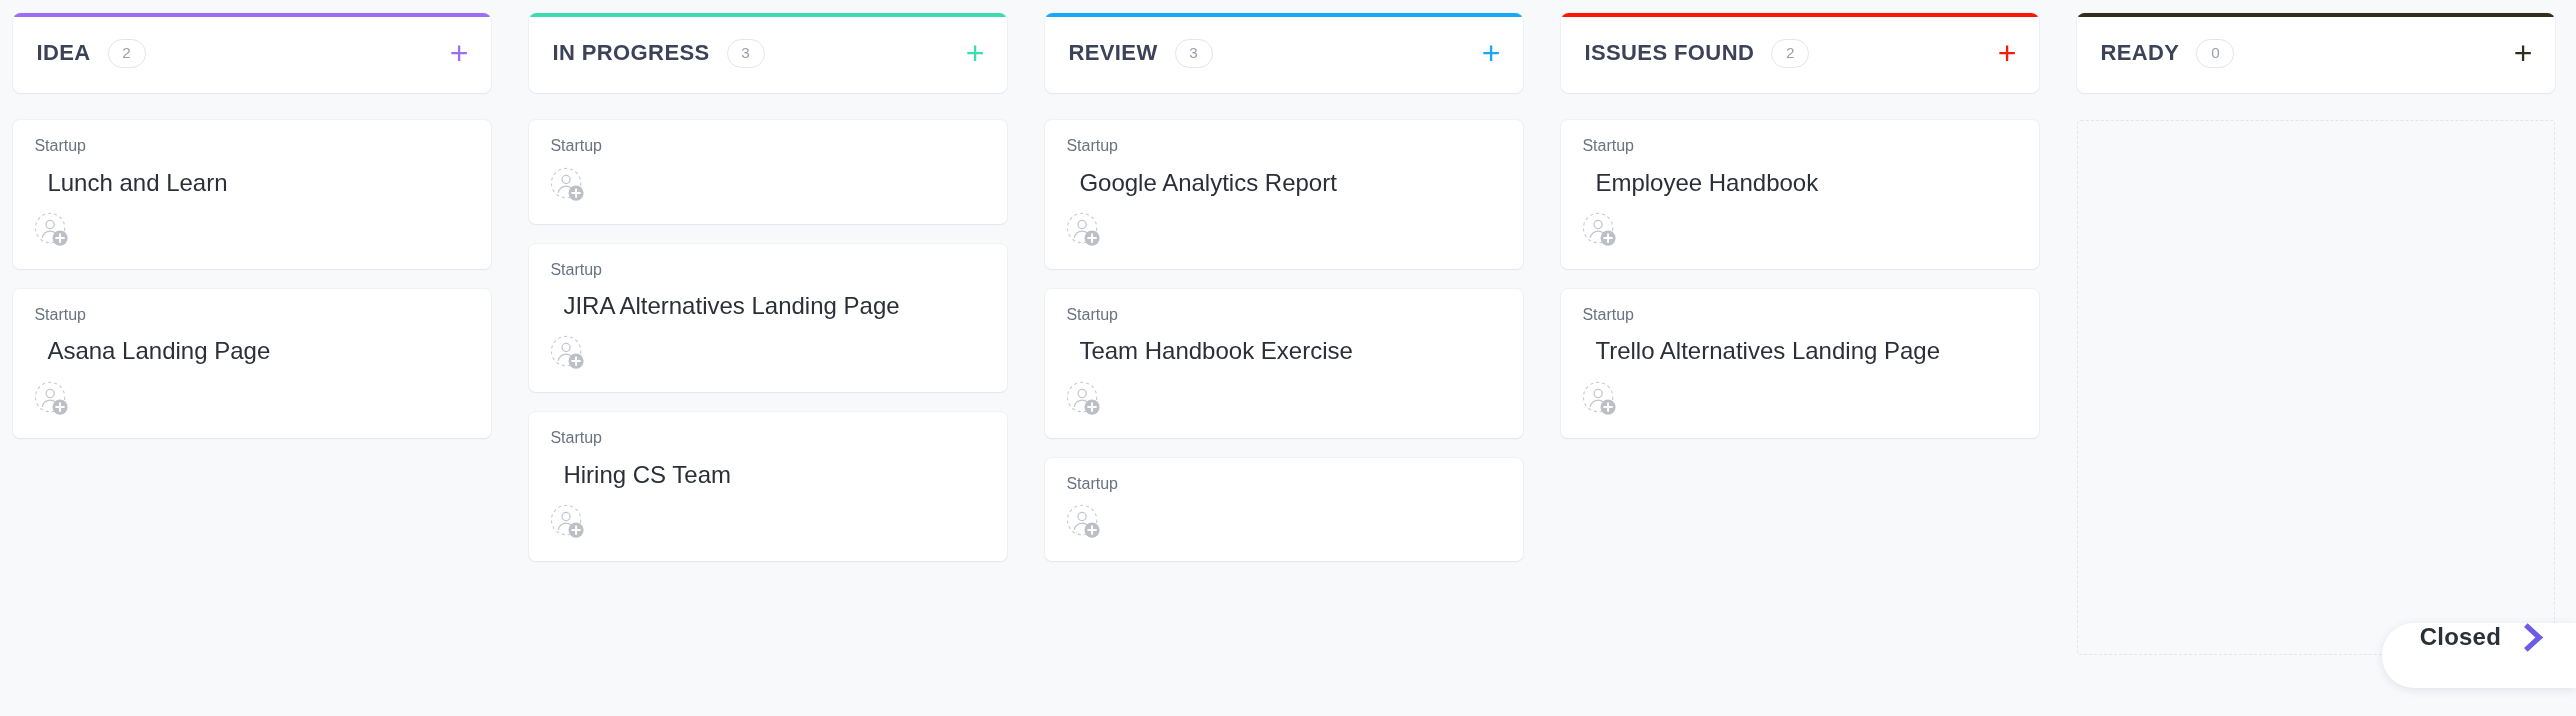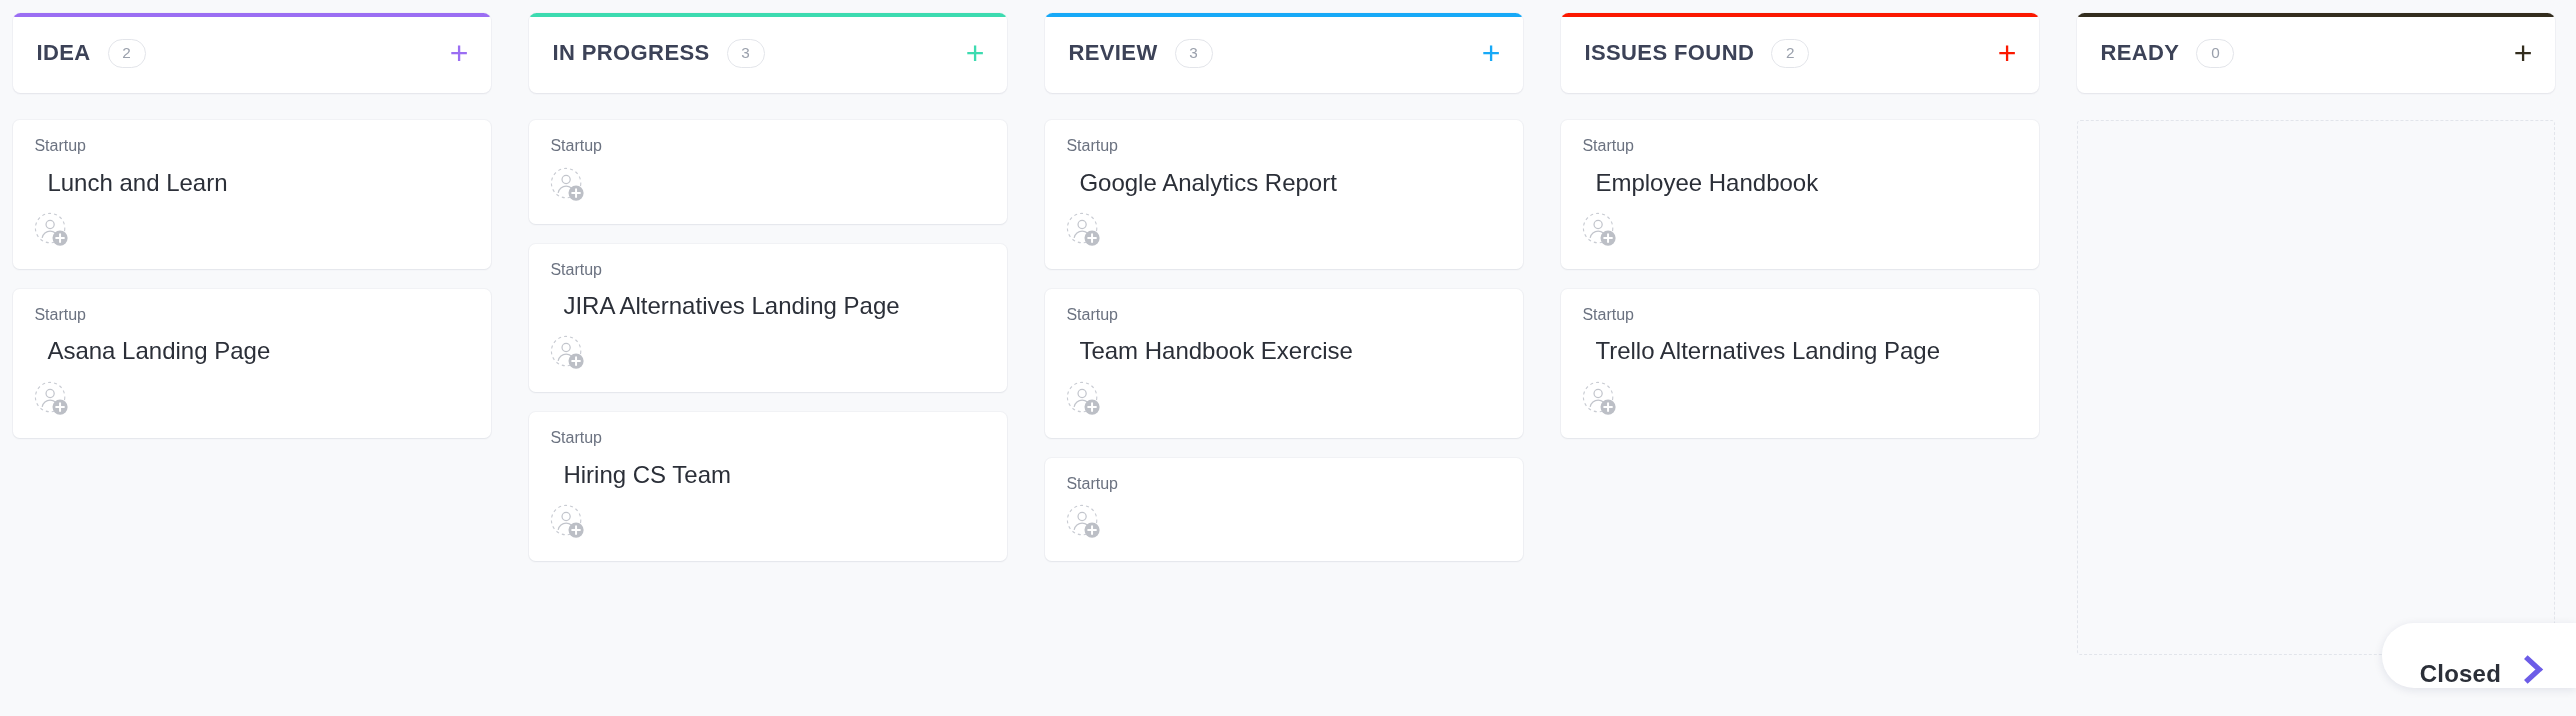--- a/index.html
+++ b/index.html
@@ -137,21 +137,21 @@
   
   #closed-pill {
     position: absolute;
     right: 0px;
     bottom: 28px;
     background: #ffffff;
     border-radius: 32px 0 0 32px;
     height: 65px;
     padding: 0 29px 0 38px;
     display: flex;
-    align-items: flex-end;
+    align-items: flex-start;
     gap: 21px;
     box-shadow: 0 1.9px 9.6px rgba(22,33,74,0.10);
     cursor: pointer;
   }
 
   #closed-pill .label {
     font-size: 24px;
     font-weight: bold;
     color: #2b2f38;
     letter-spacing: 0.2px;

